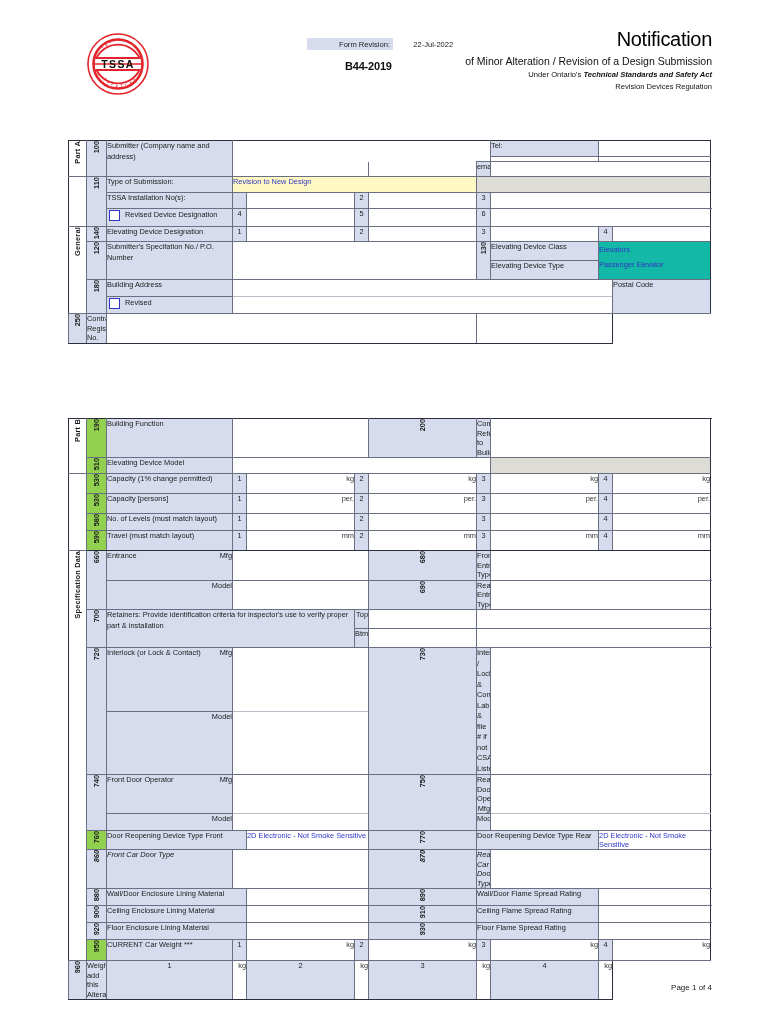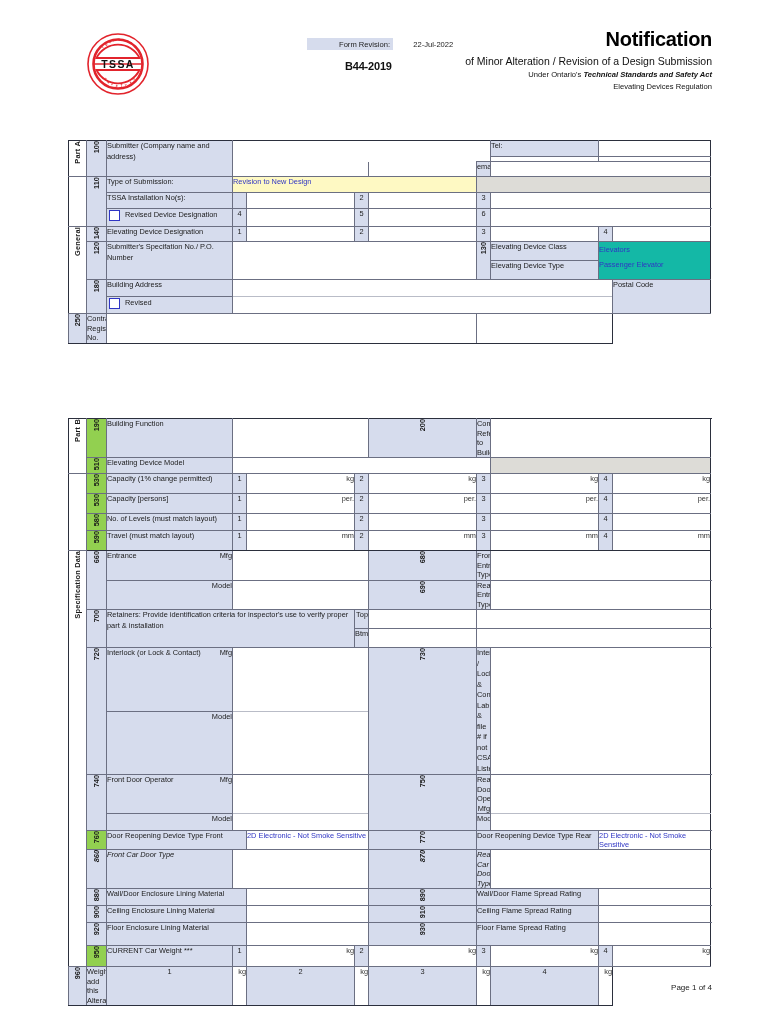--- a/index.html
+++ b/index.html
@@ -17,21 +17,21 @@
   
   .header { position:absolute; left:0; top:24px; width:770px; height:86px; }
   .logo-wrap { position:absolute; left:86px; top:8px; width:64px; height:64px; }
   .logo-wrap svg { display:block; }
   .addr { position:absolute; left:142px; top:10px; font-size:8.5px; line-height:13.5px; color:#222; }
   .formrev { position:absolute; left:307px; top:14px; font-size:7.6px; color:#222; white-space:nowrap; }
   .formrev .lbl { display:inline-block;padding-left:32px; }
   .formrev .val { display:inline-block; margin-left:18px; }
   .formno { position:absolute; left:345px; top:36px; font-size:11px; font-weight:bold; color:#111; letter-spacing:-0.2px;}
   .title-block { position:absolute; right:58px; top:4px; text-align:right; }
-  .t1 { font-size:20px; font-weight:bold; letter-spacing:-0.3px; color:#000; }
+  .t1 { font-size:20px; font-weight:normal; letter-spacing:-0.3px; color:#000; }
   .t2 { font-size:10.5px; margin-top:4px; color:#111; }
   .t3 { font-size:7.6px; margin-top:3px; color:#111; }
   .t3 i { font-style:italic; font-weight:bold; }
   .t4 { font-size:7.6px; margin-top:3px; color:#111; }
 
   
   .tbl { position:absolute; border-collapse:collapse; table-layout:fixed; }
   .tbl td { padding:0; margin:0; vertical-align:top; font-size:7.4px;
             border:0.7px solid #6b6f82; overflow:hidden; }
   .lbl  { background:#d6dced; padding:2px 3px 0 4px; line-height:9.5px; }
@@ -107,21 +107,21 @@
     <div class="formrev">
       <span class="lbl">Form Revision:</span>
       <span class="val">22-Jul-2022</span>
     </div>
     <div class="formno">B44-2019</div>
 
     <div class="title-block">
       <div class="t1">Notification</div>
       <div class="t2">of Minor Alteration / Revision of a Design Submission</div>
       <div class="t3"><span>Under Ontario's </span><i>Technical Standards and Safety Act</i></div>
-      <div class="t4">Elevating Devices Regulation</div>
+      <div class="t4">Revision Devices Regulation</div>
     </div>
   </div>
 
   <table class="tbl" style="left:68px; top:140px; width:642px;">
     <colgroup>
       <col style="width:18px">
         <col style="width:20px">
         <col style="width:126px">
       <col style="width:14px">
         <col style="width:108px">
@@ -419,21 +419,21 @@
 
     <tr style="height:17px;">
       <td class="code thickt"><span>900</span></td>
       <td class="lbl thickt" colspan="2">Ceiling Enclosure Lining Material</td>
       <td class="inp thickt" colspan="2"></td>
       <td class="code thickt"><span>910</span></td>
       <td class="lbl thickt" colspan="2">Ceiling Flame Spread Rating</td>
       <td class="inp thickt thickr" colspan="3"></td>
     </tr>
 
-    <tr style="height:23px;">
+    <tr style="height:17px;">
       <td class="code thickt"><span>920</span></td>
       <td class="lbl thickt" colspan="2">Floor Enclosure Lining Material</td>
       <td class="inp thickt" colspan="2"></td>
       <td class="code thickt"><span>930</span></td>
       <td class="lbl thickt" colspan="2">Floor Flame Spread Rating</td>
       <td class="inp thickt thickr" colspan="3"></td>
     </tr>
 
     <tr style="height:21px;">
       <td class="code green thickt"><span>950</span></td>

